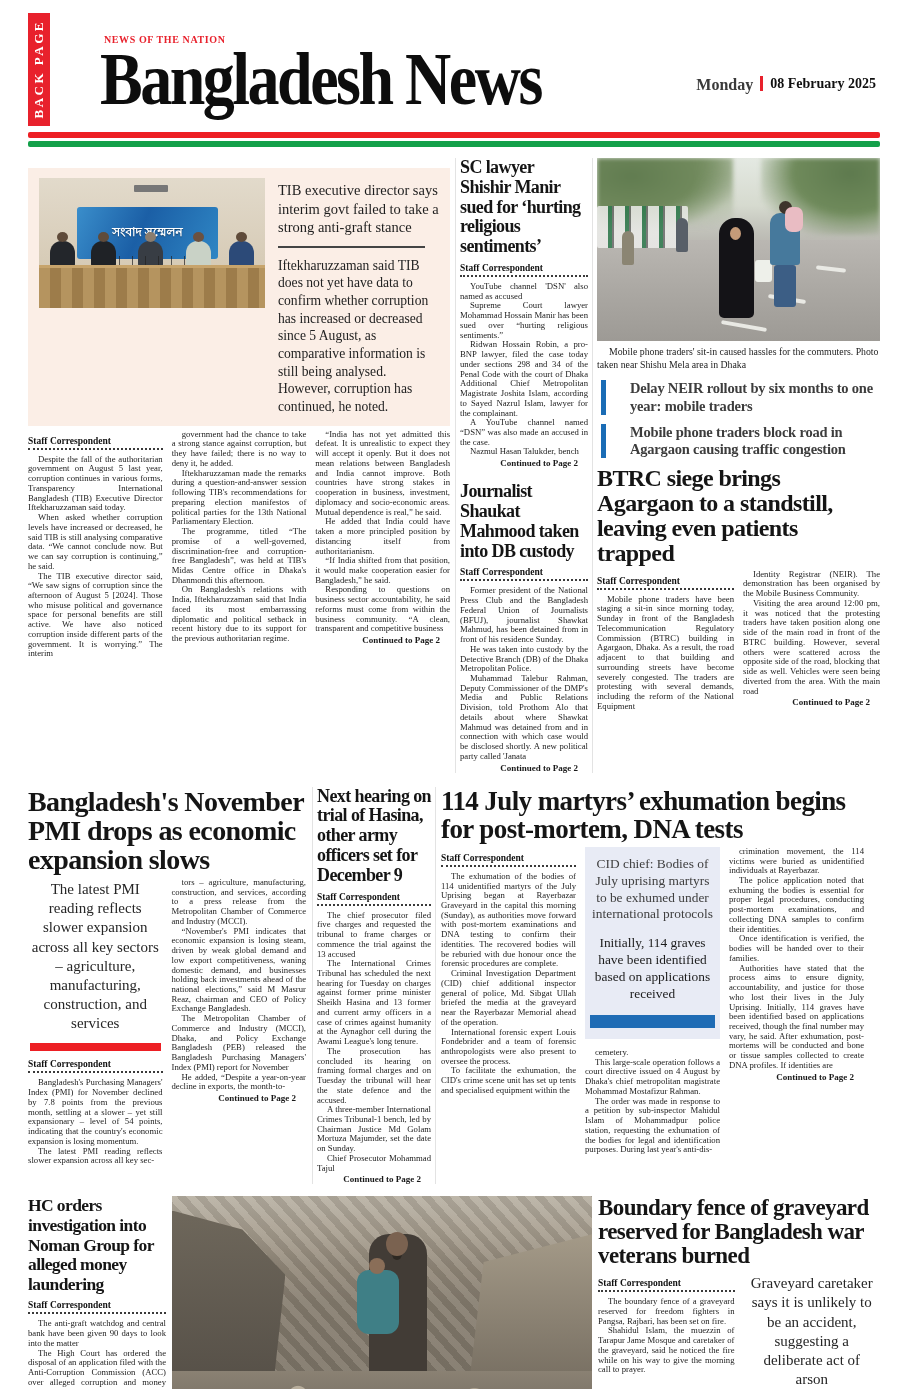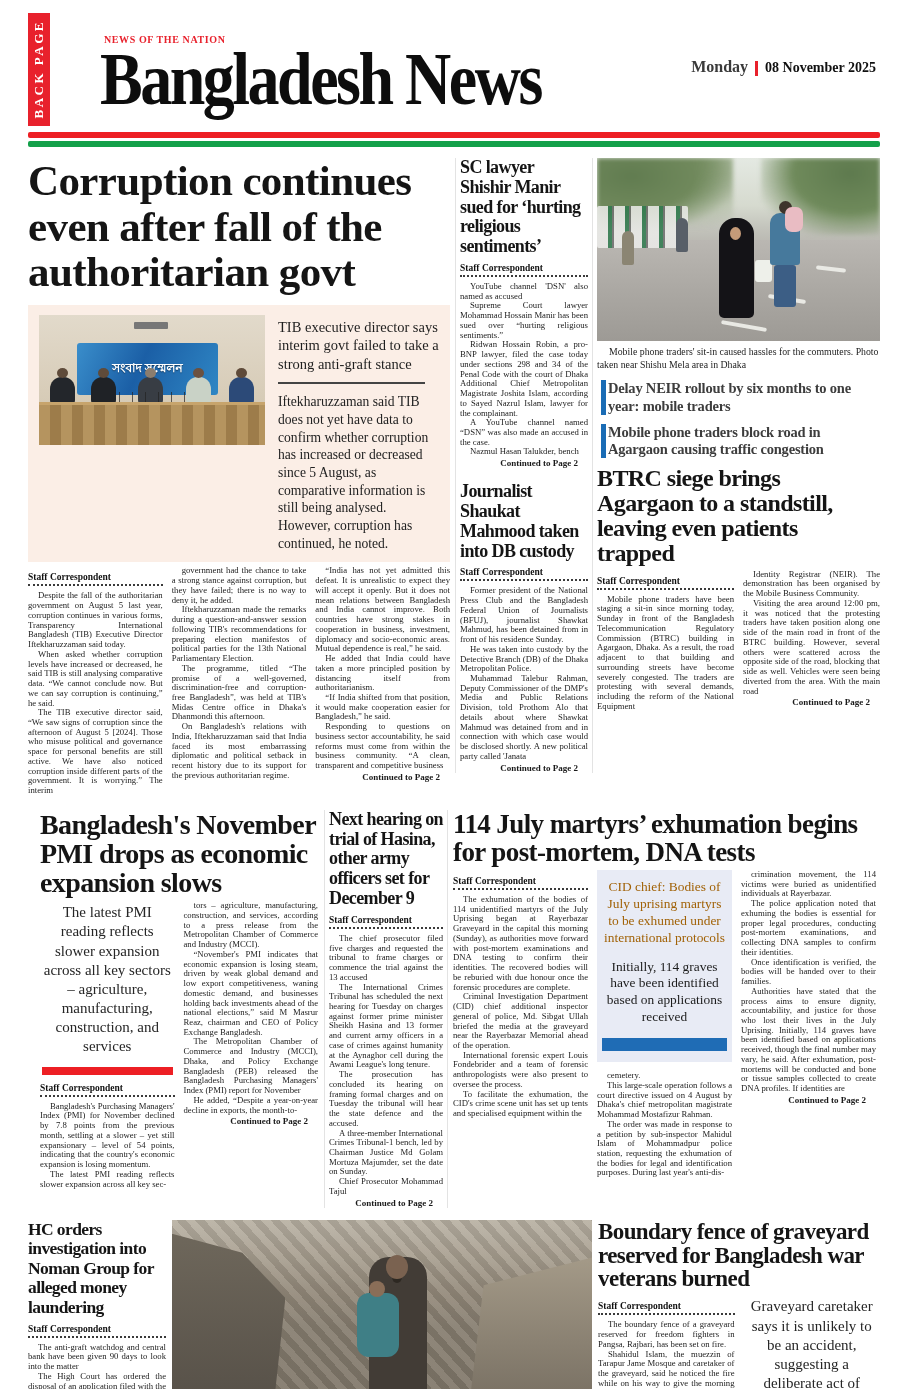--- a/index.html
+++ b/index.html
@@ -23,38 +23,38 @@
   }
   .tagline {
     position:absolute; left:76px; top:34px; color:#e8212c;
     font-weight:bold; font-size:10px; letter-spacing:.6px;
   }
   .masthead {
     position:absolute; left:72px; top:38px;
     font-size:64px; font-weight:bold; letter-spacing:-2.5px; color:#0d0d0d;
     transform:scaleY(1.14); transform-origin:top left; white-space:nowrap;
   }
-  .dateline { position:absolute; right:4px; top:58px; display:flex; align-items:flex-end; gap:7px; }
+  .dateline { position:absolute; right:4px; top:76px; display:flex; align-items:flex-start; gap:7px; }
   .dateline .day  { font-weight:bold; font-size:16px; color:#3a3a3a; }
   .dateline .sep  { width:3px; height:15px; background:#e8212c; }
   .dateline .date { font-weight:bold; font-size:14px; color:#101010; }
 
   .bar-red   { height:6px; background:#ed1f24; border-radius:2px; }
   .bar-green { height:6px; background:#14a04a; border-radius:2px; margin-top:3px; }
 
   
   .band { display:flex; align-items:flex-start; }
   .band1 { margin-top:11px; }
   .band2 { margin-top:14px; }
   .band3 { margin-top:12px; }
 
   .b1-left  { width:422px; margin-right:5px; }
   .b1-mid   { width:138px; margin-right:4px; padding:0 1px; }
   .b1-right { width:283px;font-family:Liberation Serif, serif; }
-  .b2-left  { width:278px; margin-right:6px;margin-left:12px; }
+  .b2-left  { width:278px; margin-right:6px; }
   .b2-mid   { width:124px; margin-right:5px; }
   .b2-right { width:423px; }
   .b3-left  { width:138px; margin-right:6px; }
   .b3-mid   { width:420px; margin-right:6px; }
   .b3-right { width:282px; }
   .b1-mid, .b2-mid { border-left:1px solid #e3e3e3; border-right:1px solid #e3e3e3; padding:0 4px; }
 
   .hl { font-weight:bold; color:#151515; letter-spacing:-0.6px; line-height:1.04; }
   .hl-corruption { font-size:43px; line-height:1.06; }
   .hl-sm   { font-size:18px;  line-height:1.1; }
@@ -74,21 +74,21 @@
     color:#1c1c1c; hyphens:auto;
   }
   .continued { font-size:9px; font-weight:bold; text-align:right; padding-right:10px; margin-top:1px; }
 
   .pullquote {
     font-size:15px; line-height:1.28; text-align:center; color:#262626;
     padding:2px 2px 0;
   }
   .redbar-thin  { height:8px;  background:#ed1f24; margin:10px 2px 8px; }
 
-  .bullet { display:flex; gap:2px; margin:9px 0 0 4px; }
+  .bullet { display:flex; gap:24px; margin:9px 0 0 4px; }
   .bullet .bbar { width:5px; background:#1a6cb5; flex:none; }
   .bullet .btext { font-weight:bold; font-size:14.5px; line-height:1.18; color:#3d3d3d; letter-spacing:-0.2px; }
 
   .caption { font-size:9.8px; line-height:1.3; color:#222; margin-top:5px; text-indent:12px; }
 
   
   .tib-box { background:#fbeee6; padding:10px 11px; display:flex; gap:13px; margin-top:10px; }
   .tib-right { flex:1; padding-top:3px; }
   .kicker { font-size:14.5px; line-height:1.28; color:#1e1e1e; }
   .kicker-rule { border-bottom:2px solid #444; margin:9px 14px 9px 0; }
@@ -160,48 +160,47 @@
                radial-gradient(circle at 72% 45%,#a99f8d 0 10px,transparent 11px),
                radial-gradient(circle at 90% 65%,#c4baa7 0 8px,transparent 9px),
                linear-gradient(180deg,#8a8173,#6e675c); }
   .gz-man { position:absolute; left:47%; top:16%; width:58px; height:160px; background:#423c36; border-radius:20px 20px 6px 6px; }
   .gz-man::before { content:""; position:absolute; top:-2px; left:17px; width:22px; height:24px; border-radius:50%; background:#7a6250; box-shadow:0 10px 0 -6px #2d2822; }
   .gz-child { position:absolute; left:44%; top:31%; width:42px; height:64px; background:#3f7f86; border-radius:12px; }
   .gz-child::before { content:""; position:absolute; top:-12px; left:12px; width:16px; height:16px; border-radius:50%; background:#8a6e58; }
 
   
   .quotebox { background:#e8ebf5; padding:9px 5px 9px; text-align:center; }
-  .quotebox .q1 { font-size:13.4px; line-height:1.26; color:#a16207; }
+  .quotebox .q1 { font-size:13.4px; line-height:1.26; color:#404040; }
   .quotebox .q2 { font-size:13.4px; line-height:1.26; color:#1c1c1c; margin-top:12px; }
   .bluebar { height:13px; background:#1f6cb5; margin:12px 0 2px; }
 </style>
 </head>
 <body>
 
 <div class="page">
 
   <header class="masthead-row">
     <div class="backpage">
       <span>BACK PAGE</span>
     </div>
     <div class="tagline">NEWS OF THE NATION</div>
     <div class="masthead">Bangladesh News</div>
     <div class="dateline">
       <span class="day">Monday</span>
       <span class="sep"></span>
-      <span class="date">08 November 2025</span>
+      <span class="date">08 February 2025</span>
     </div>
   </header>
   <div class="bar-red"></div>
   <div class="bar-green"></div>
 
   <section class="band band1">
 
     <article class="b1-left">
-      <h1 class="hl hl-corruption">Corruption continues even after fall of the authoritarian govt</h1>
       <div class="tib-box">
         <div class="photo press">
           <div class="pp-frame"></div>
           <div class="pp-banner">
             <span class="pp-banner-text">সংবাদ সম্মেলন</span>
           </div>
           <div class="pp-person pp-p1"></div>
           <div class="pp-person pp-p2"></div>
           <div class="pp-person pp-p3"></div>
           <div class="pp-person pp-p4"></div>

